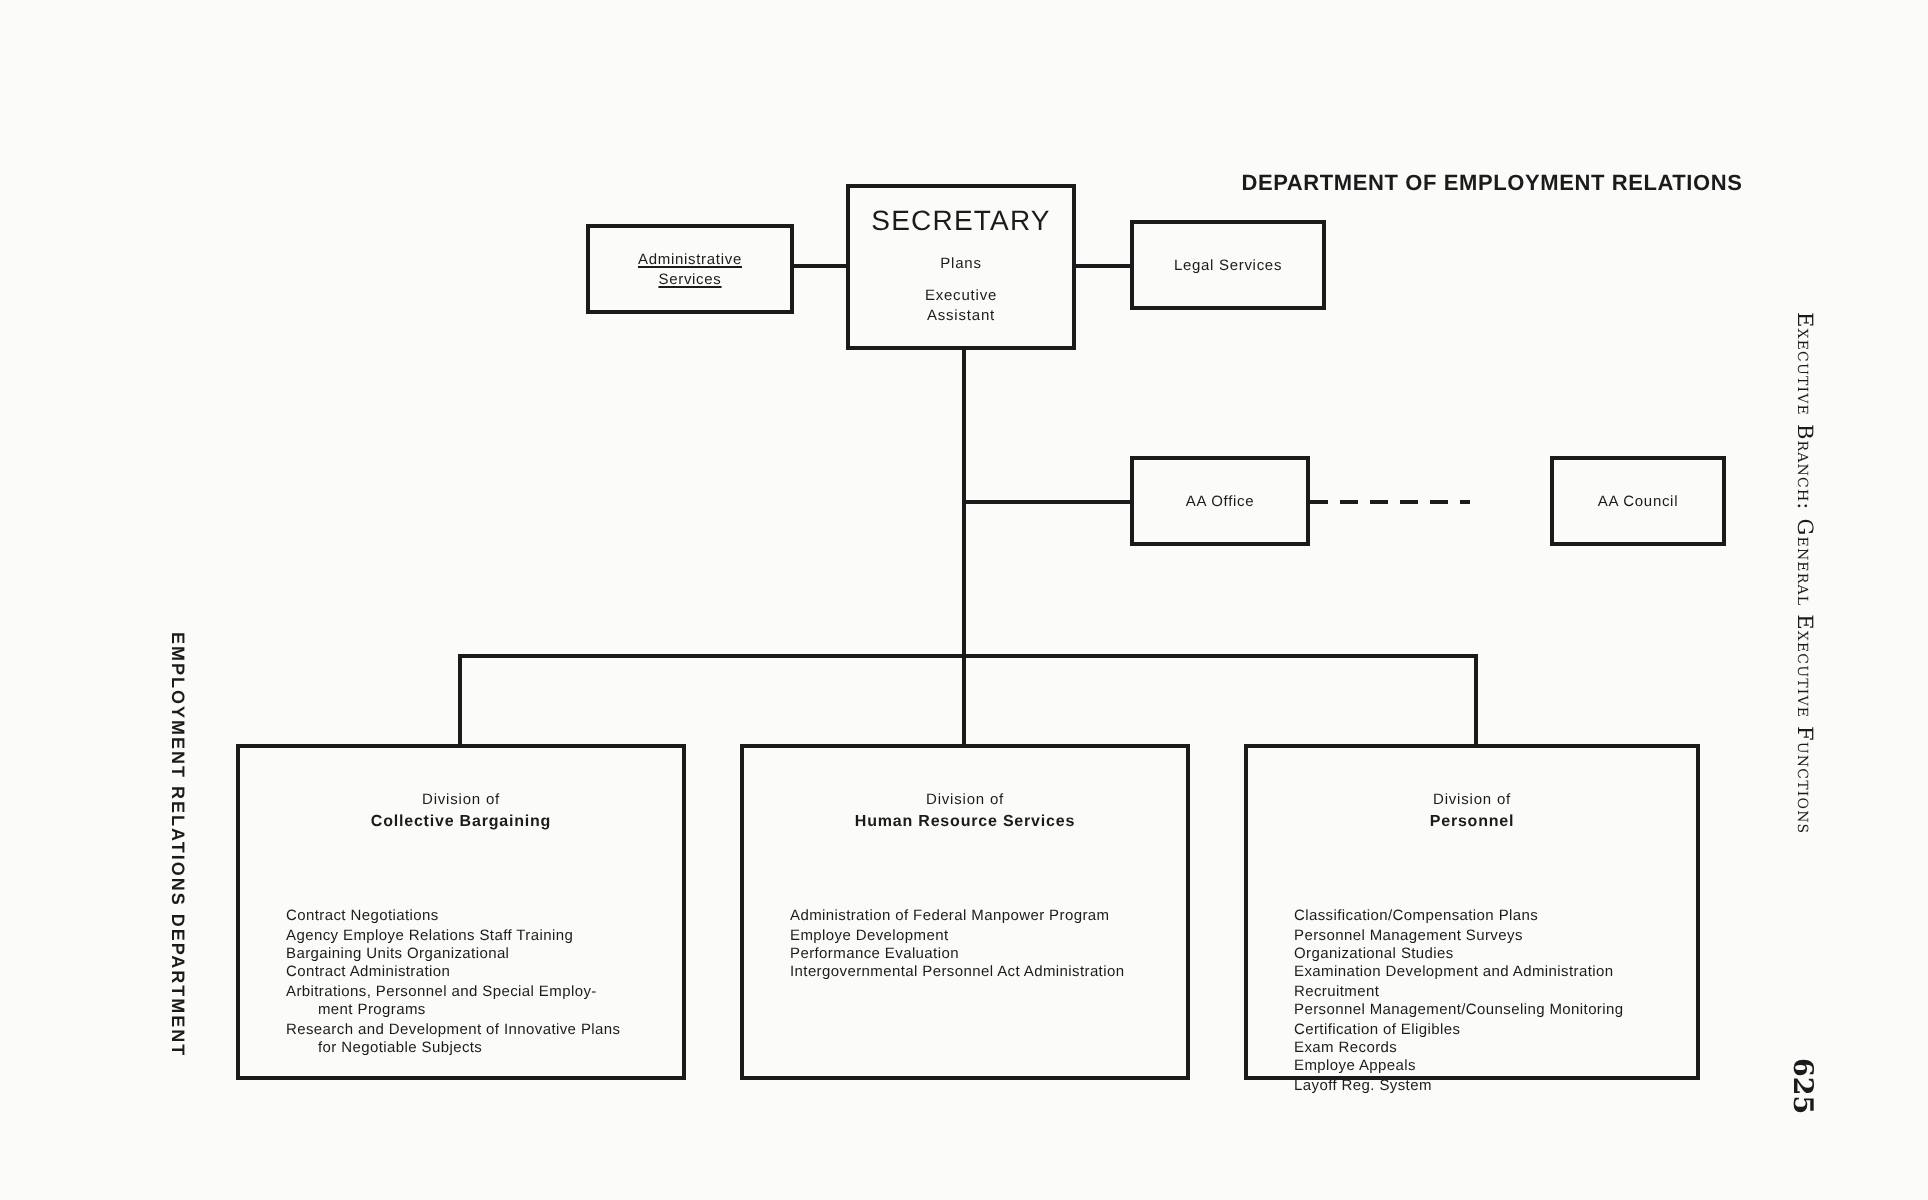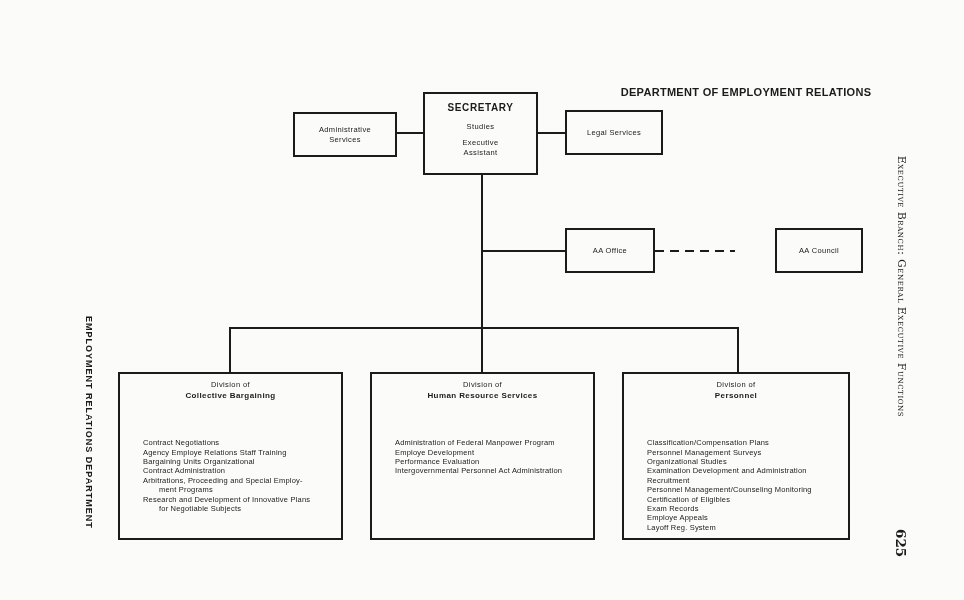--- a/index.html
+++ b/index.html
@@ -42,35 +42,35 @@
 
   
   .obox{
     position:absolute;border:2px solid var(--ink);background:var(--paper);
     box-sizing:border-box;text-align:center;
   }
   .obox .lbl{font-size:7.5px;letter-spacing:.35px;white-space:pre-line;line-height:10px;}
   .centered{display:flex;align-items:center;justify-content:center;}
 
   .secretary{left:423px;top:92px;width:115px;height:83px;padding-top:8px;}
-  .secretary .title{font-weight:bold;font-size:10px;letter-spacing:.6px;}
+  .secretary .title{font-weight:normal;font-size:14px;letter-spacing:.6px;}
   .secretary .deputy{margin-top:9px;font-size:7.5px;letter-spacing:.4px;}
   .secretary .assistant{margin-top:7px;font-size:7.5px;letter-spacing:.4px;white-space:pre-line;line-height:10px;}
 
-  .admin{left:293px;top:112px;width:104px;height:45px;}
+  .admin{left:293px;top:112px;width:104px;height:45px;text-decoration:underline;}
   .legal{left:565px;top:110px;width:98px;height:45px;text-align:center;}
   .aaoffice{left:565px;top:228px;width:90px;height:45px;}
   .aacouncil{left:735px;top:228px;width:88px;height:45px;margin-left:40px;}
 
   
   .divbox{
     position:absolute;top:372px;height:168px;
     border:2px solid var(--ink);box-sizing:border-box;background:var(--paper);
   }
-  .divtitle{text-align:center;padding-top:6px;}
+  .divtitle{text-align:center;padding-top:21px;}
   .divtitle .t1{font-size:7.5px;letter-spacing:.4px;}
   .divtitle .t2{font-weight:bold;font-size:8px;letter-spacing:.4px;margin-top:2px;}
   .items{
     margin-top:10px;padding-left:23px;padding-right:4px;
     font-size:7.5px;letter-spacing:.2px;line-height:9.4px;
     white-space:pre;text-align:left;overflow:hidden;
   }
 
   
   .line{position:absolute;background:var(--ink);}
@@ -94,21 +94,21 @@
   <div class="line" style="left:481px;top:175px;width:2px;height:154px;"></div>
   <div class="line" style="left:483px;top:250px;width:82px;height:2px;"></div>
   <div class="line dash" style="left:655px;top:250px;width:80px;height:2px;"></div>
   <div class="line" style="left:229px;top:327px;width:510px;height:2px;"></div>
   <div class="line" style="left:229px;top:327px;width:2px;height:45px;"></div>
   <div class="line" style="left:481px;top:327px;width:2px;height:45px;"></div>
   <div class="line" style="left:737px;top:327px;width:2px;height:45px;"></div>
 
   <div class="obox secretary">
     <div class="title">SECRETARY</div>
-    <div class="deputy">Studies</div>
+    <div class="deputy">Plans</div>
     <div class="assistant">Executive
 Assistant</div>
   </div>
 
   <div class="obox admin centered">
     <div class="lbl">Administrative
 Services</div>
   </div>
 
   <div class="obox legal centered">
@@ -123,21 +123,21 @@
     <div class="lbl">AA Council</div>
   </div>
 
   <div class="divbox" style="left:118px;width:225px;">
     <div class="divtitle">
       <div class="t1">Division of</div>
       <div class="t2">Collective Bargaining</div>
     </div>
     <div class="items">
       
-    <div class="item">Contract Negotiations</div><div class="item">Agency Employe Relations Staff Training</div><div class="item">Bargaining Units Organizational</div><div class="item">Contract Administration</div><div class="item">Arbitrations, Proceeding and Special Employ-
+    <div class="item">Contract Negotiations</div><div class="item">Agency Employe Relations Staff Training</div><div class="item">Bargaining Units Organizational</div><div class="item">Contract Administration</div><div class="item">Arbitrations, Personnel and Special Employ-
        ment Programs</div><div class="item">Research and Development of Innovative Plans
        for Negotiable Subjects</div></div>
   </div>
 
   <div class="divbox" style="left:370px;width:225px;">
     <div class="divtitle">
       <div class="t1">Division of</div>
       <div class="t2">Human Resource Services</div>
     </div>
     <div class="items">

